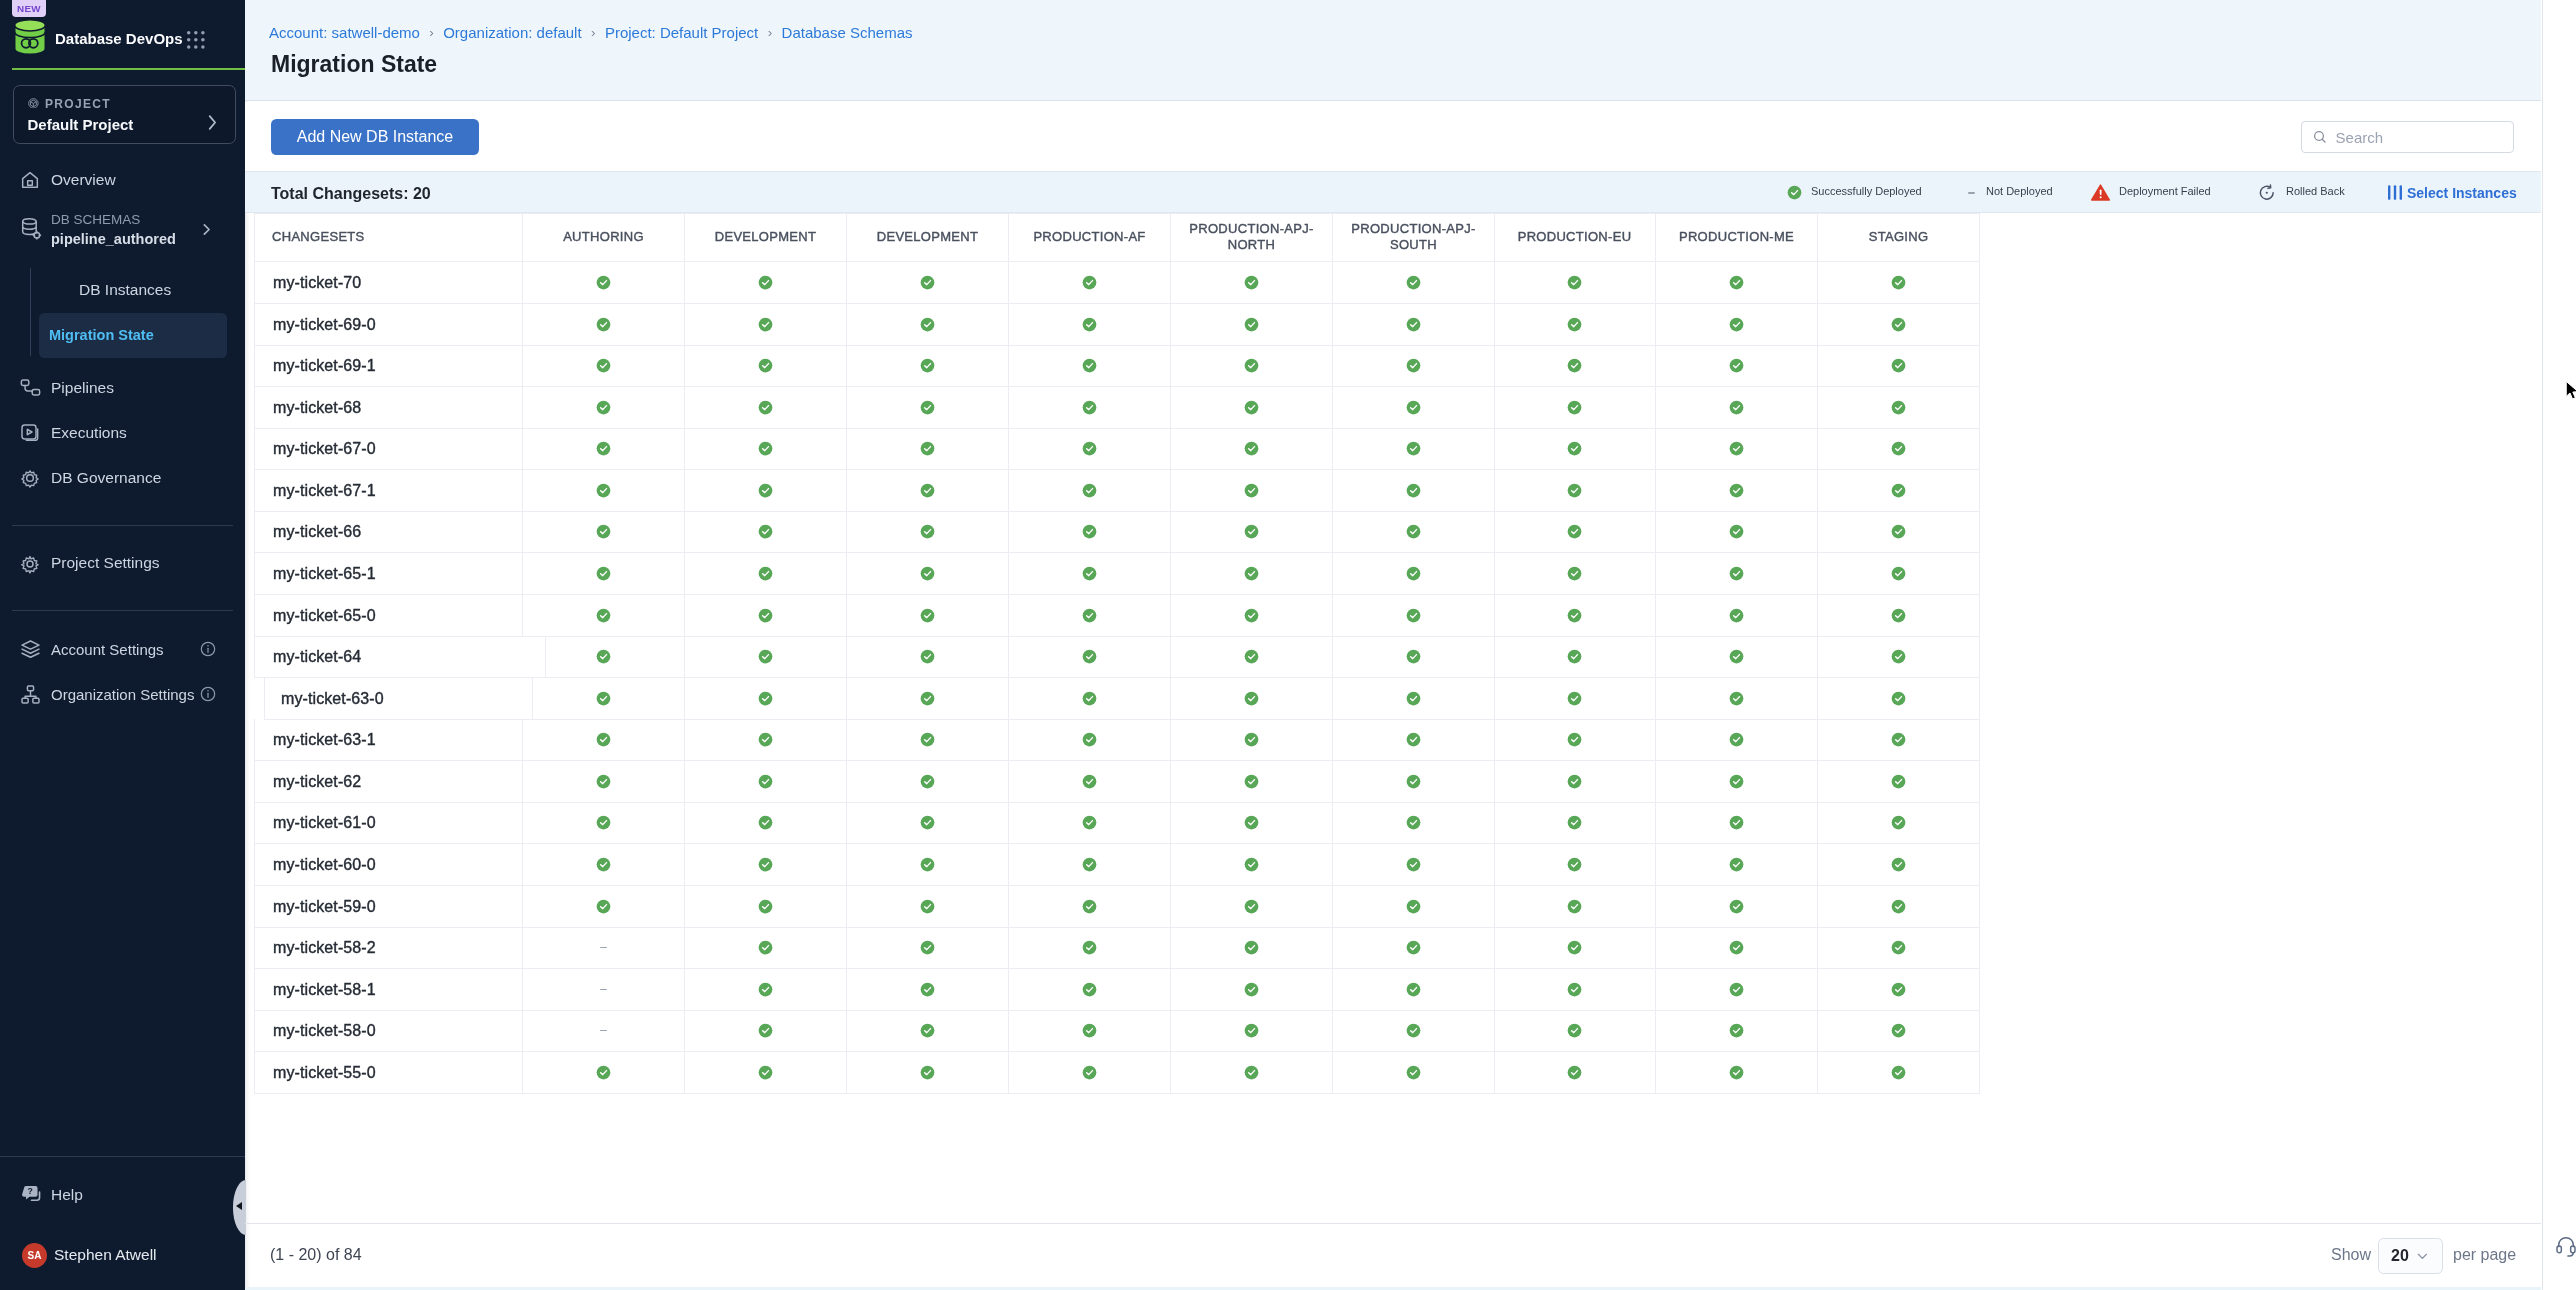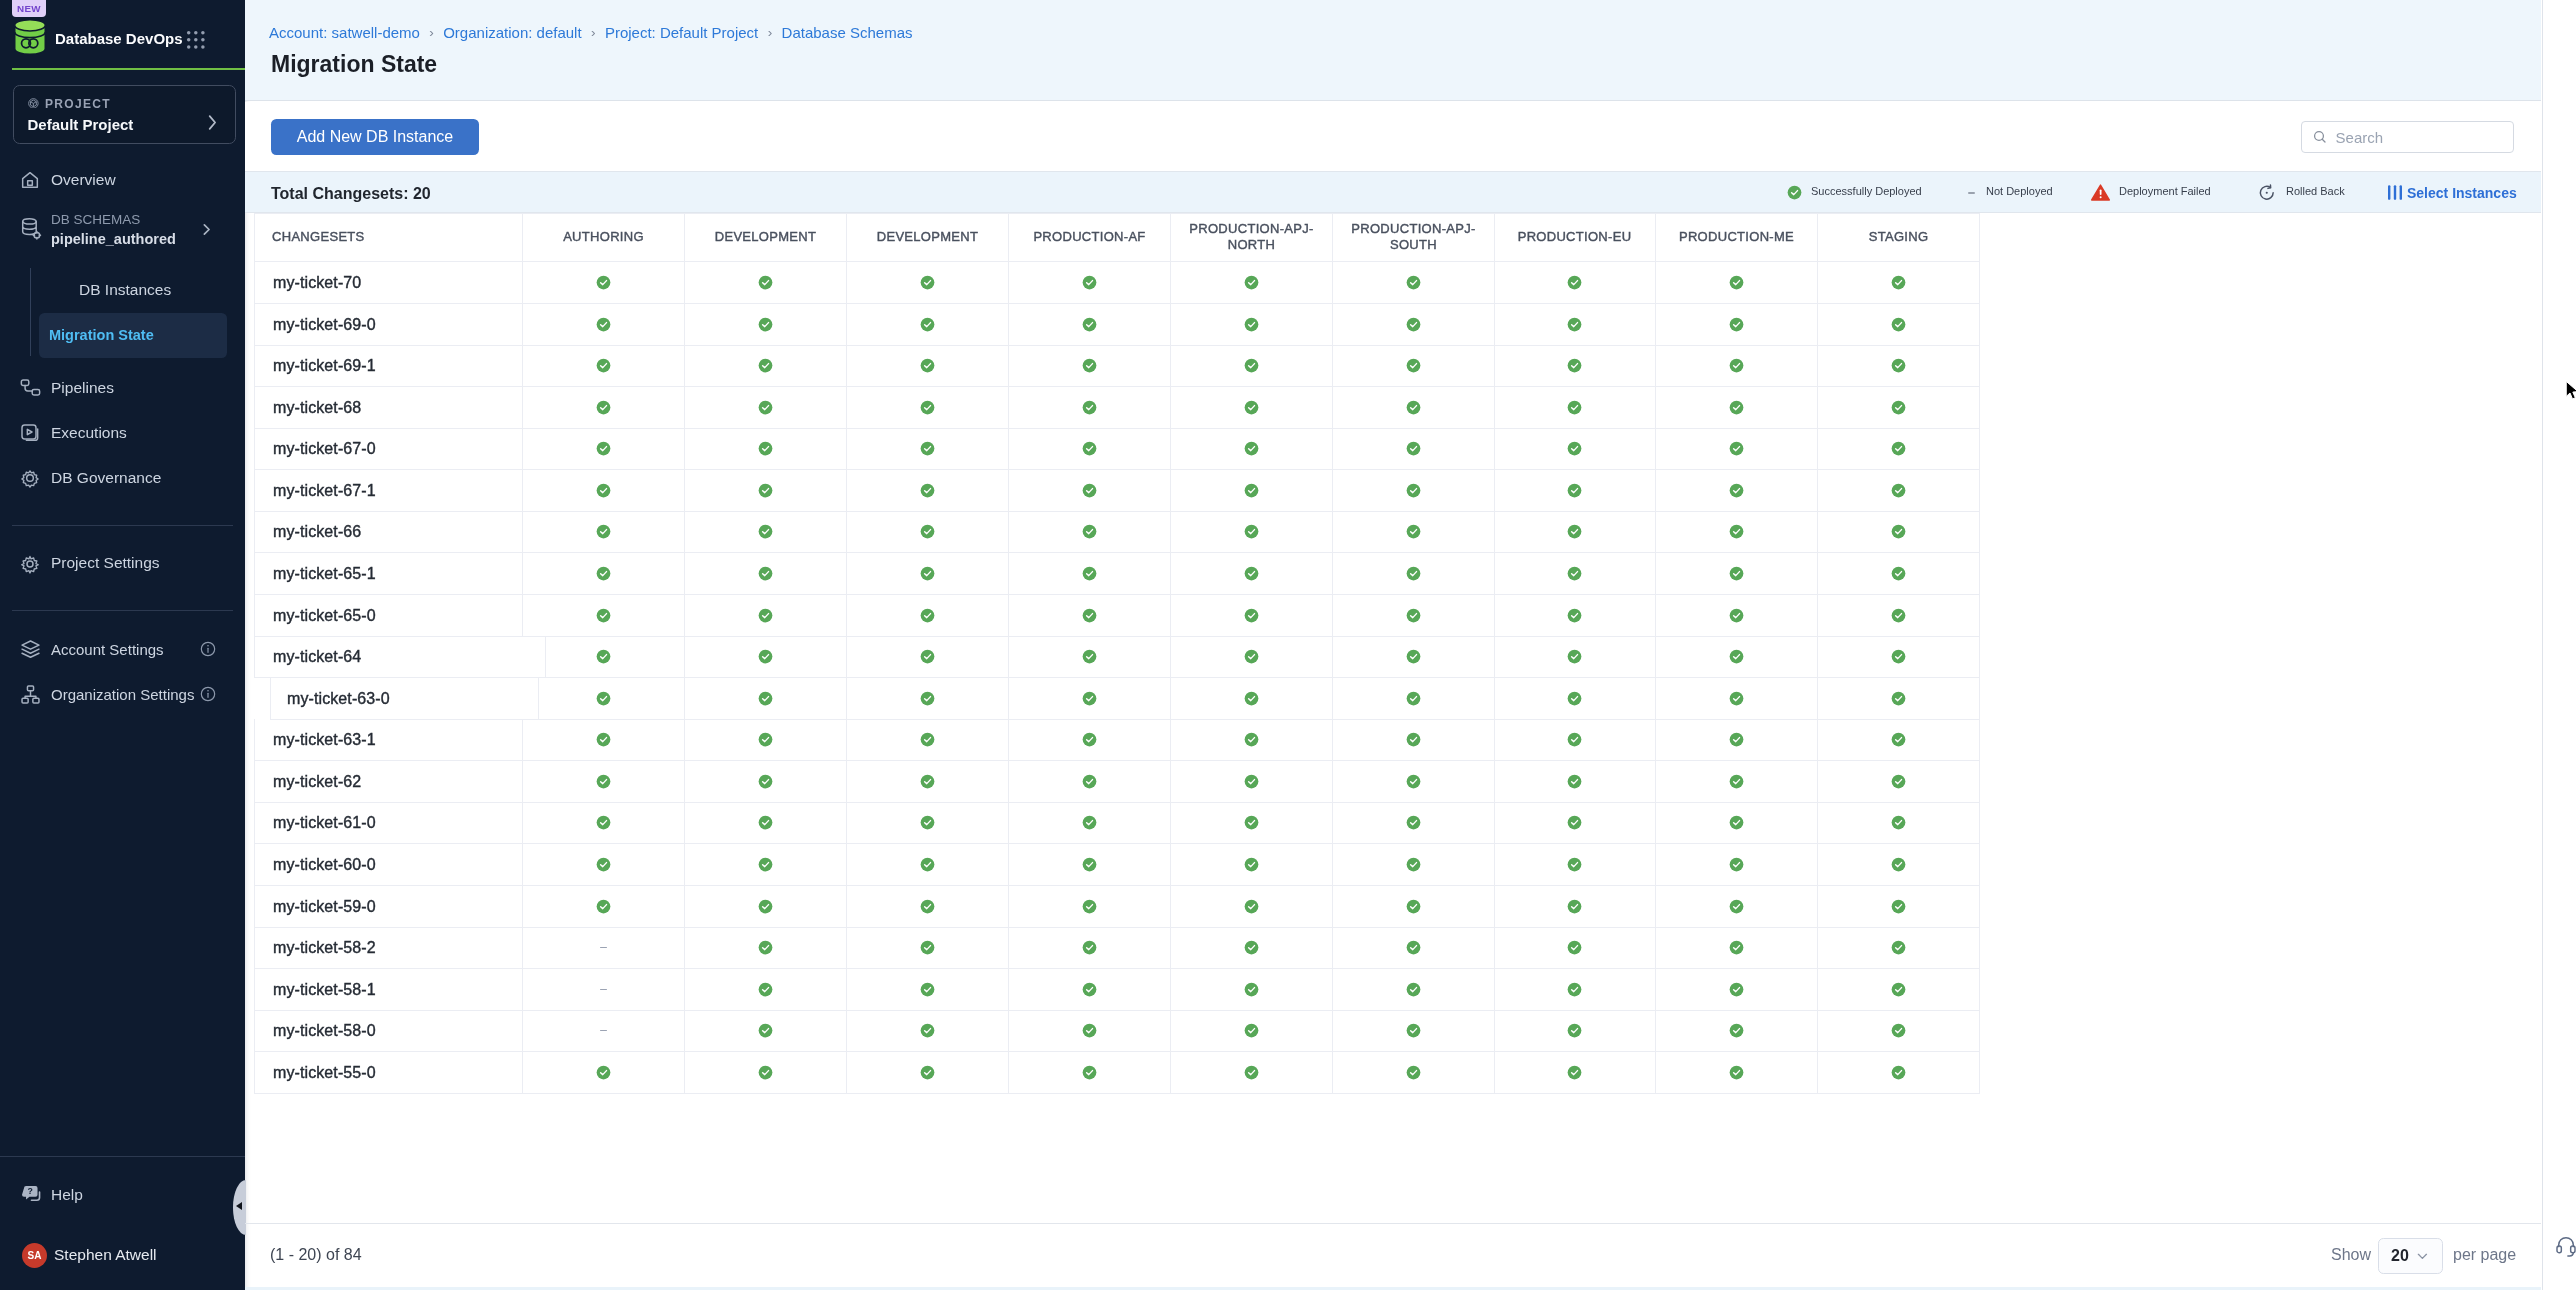--- a/index.html
+++ b/index.html
@@ -758,21 +758,21 @@
         <circle cx="12" cy="12" r="11" fill="#57a757"></circle>
         <path d="M7.4 12.3 L10.8 15.4 L16.8 9" fill="none" stroke="#fff" stroke-width="2.3" stroke-linecap="round" stroke-linejoin="round"></path>
       </svg>
     </div>
 <div class="cell" style="left:1818px;top:636px;width:162px;height:42px;">
       <svg width="15" height="15" viewBox="0 0 24 24">
         <circle cx="12" cy="12" r="11" fill="#57a757"></circle>
         <path d="M7.4 12.3 L10.8 15.4 L16.8 9" fill="none" stroke="#fff" stroke-width="2.3" stroke-linecap="round" stroke-linejoin="round"></path>
       </svg>
     </div>
-<div class="cell first" style="left:270px;top:678px;width:269px;height:42px;border-left:0.7px solid #ebedf3;padding-left:16px;">
+<div class="cell first" style="left:264px;top:678px;width:269px;height:42px;border-left:0.7px solid #ebedf3;padding-left:16px;">
       <span class="rowname">my-ticket-63-0</span>
     </div>
 <div class="cell" style="left:523px;top:678px;width:162px;height:42px;">
       <svg width="15" height="15" viewBox="0 0 24 24">
         <circle cx="12" cy="12" r="11" fill="#57a757"></circle>
         <path d="M7.4 12.3 L10.8 15.4 L16.8 9" fill="none" stroke="#fff" stroke-width="2.3" stroke-linecap="round" stroke-linejoin="round"></path>
       </svg>
     </div>
 <div class="cell" style="left:685px;top:678px;width:162px;height:42px;">
       <svg width="15" height="15" viewBox="0 0 24 24">

